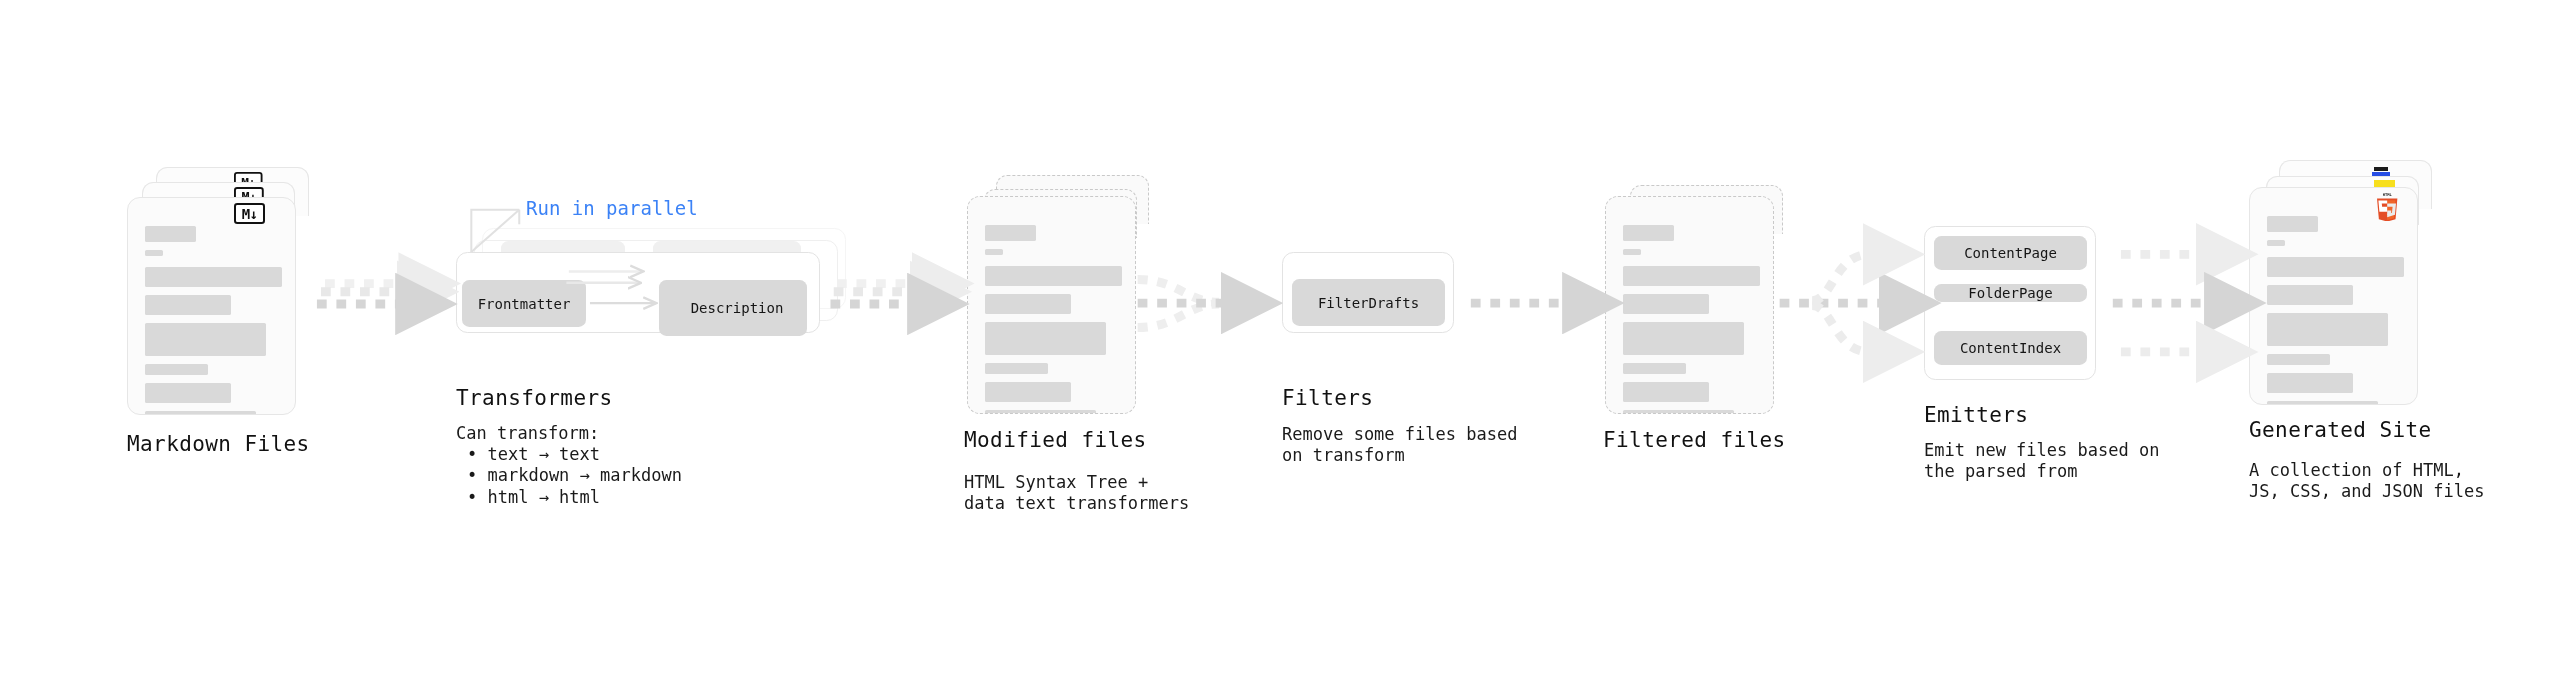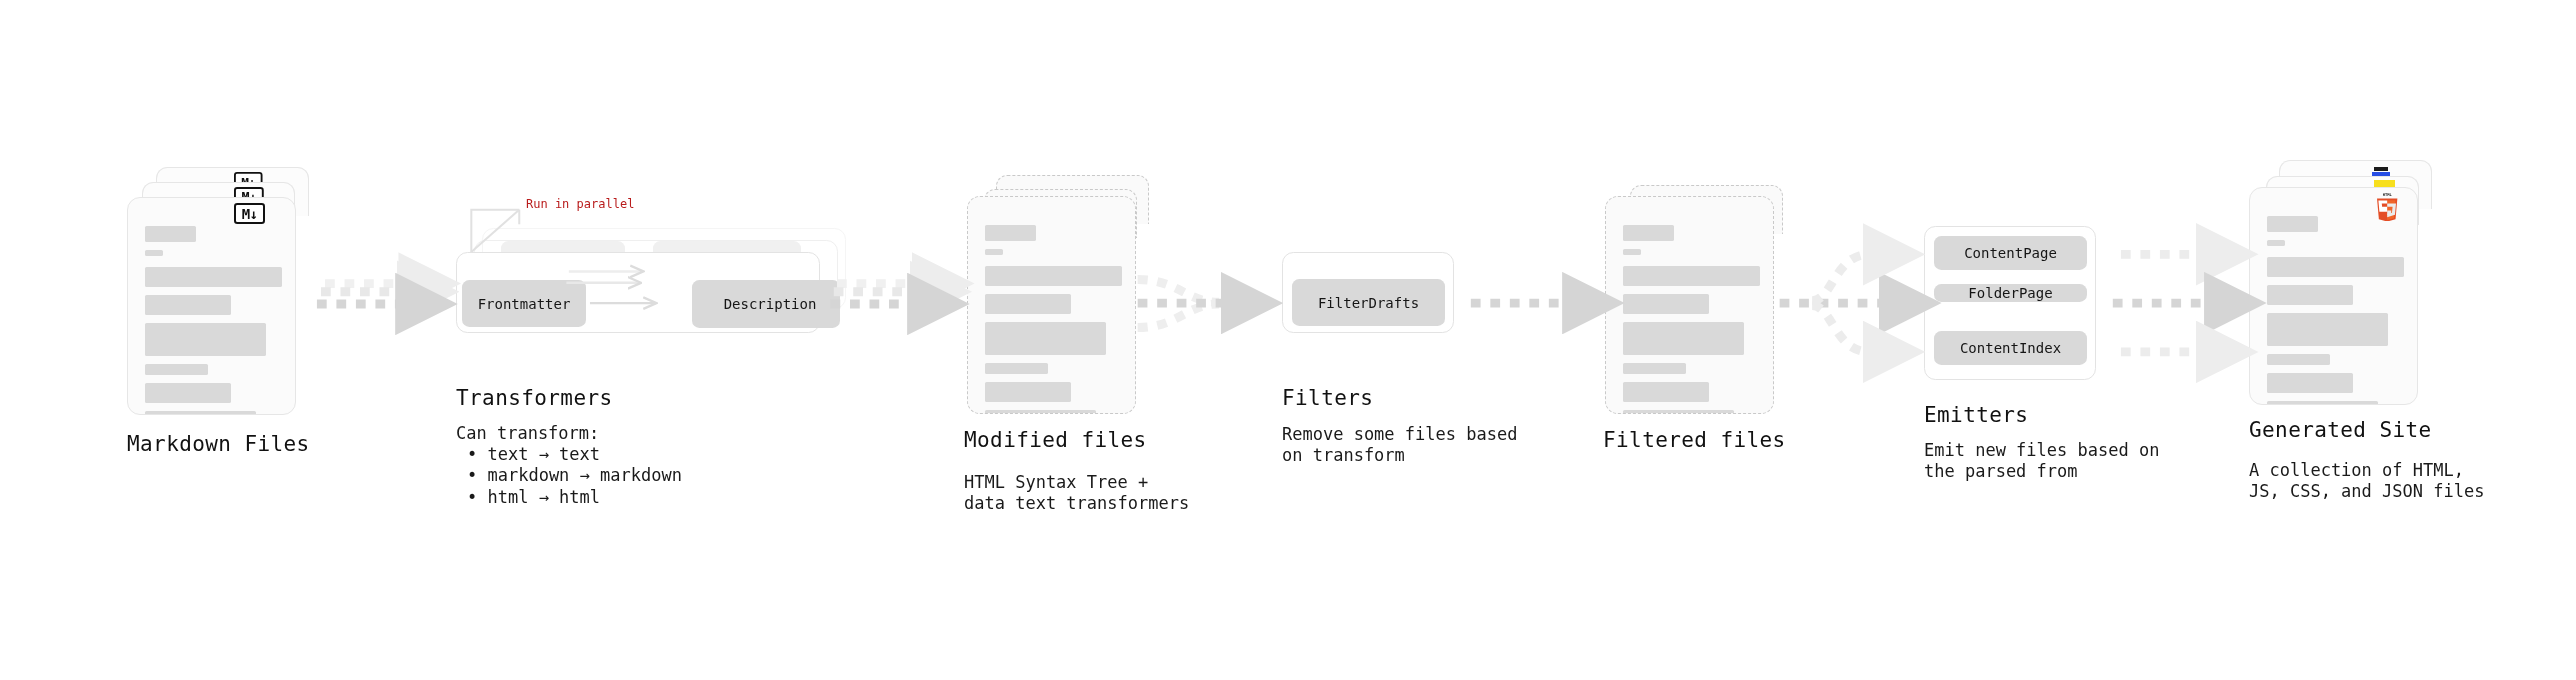--- a/index.html
+++ b/index.html
@@ -151,22 +151,22 @@
   }
   .caption {
     position: absolute;
     font-size: 17px;
     line-height: 1.62;
     color: #1a1a1a;
     white-space: pre;
   }
   .ghost-label {
     position: absolute;
-    font-size: 12px;
-    color: #b91c1c;
+    font-size: 19px;
+    color: #3b82f6;
     white-space: nowrap;
   }
 
   svg.overlay {
     position: absolute;
     left: 0; top: 0;
     width: 2576px;
     height: 681px;
     pointer-events: none;
   }
@@ -206,21 +206,21 @@
     <div class="groupbox ghost2" style="left:482px; top:228px; width:364px; height:81px;"></div>
     <div class="pill ghost2" style="left:501px; top:241px; width:124px; height:57px;"></div>
     <div class="pill ghost2" style="left:653px; top:241px; width:148px; height:57px;"></div>
 
     <div class="groupbox ghost" style="left:474px; top:240px; width:364px; height:81px;"></div>
     <div class="pill ghost" style="left:493px; top:252px; width:124px; height:57px;"></div>
     <div class="pill ghost" style="left:644px; top:252px; width:148px; height:57px;"></div>
 
     <div class="groupbox" style="left:456px; top:252px; width:364px; height:81px;"></div>
     <div class="pill" style="left:462px; top:280px; width:124px; height:47px;">Frontmatter</div>
-    <div class="pill" style="left:692px; top:280px; width:148px; height:48px;padding-left:8px;">Description</div>
+    <div class="pill" style="left:659px; top:280px; width:148px; height:56px;padding-left:8px;">Description</div>
 
     <div class="ghost-label" style="left:526px; top:197px;">Run in parallel</div>
 
     <div class="title" style="left:456px; top:386px;">Transformers</div>
     <div class="caption" style="left:456px; top:420px;">Can transform:</div>
     <div class="caption" style="left:467px; top:441px;">• text → text</div>
     <div class="caption" style="left:467px; top:462px;">• markdown → markdown</div>
     <div class="caption" style="left:467px; top:484px;">• html → html</div>
   </div>
 

